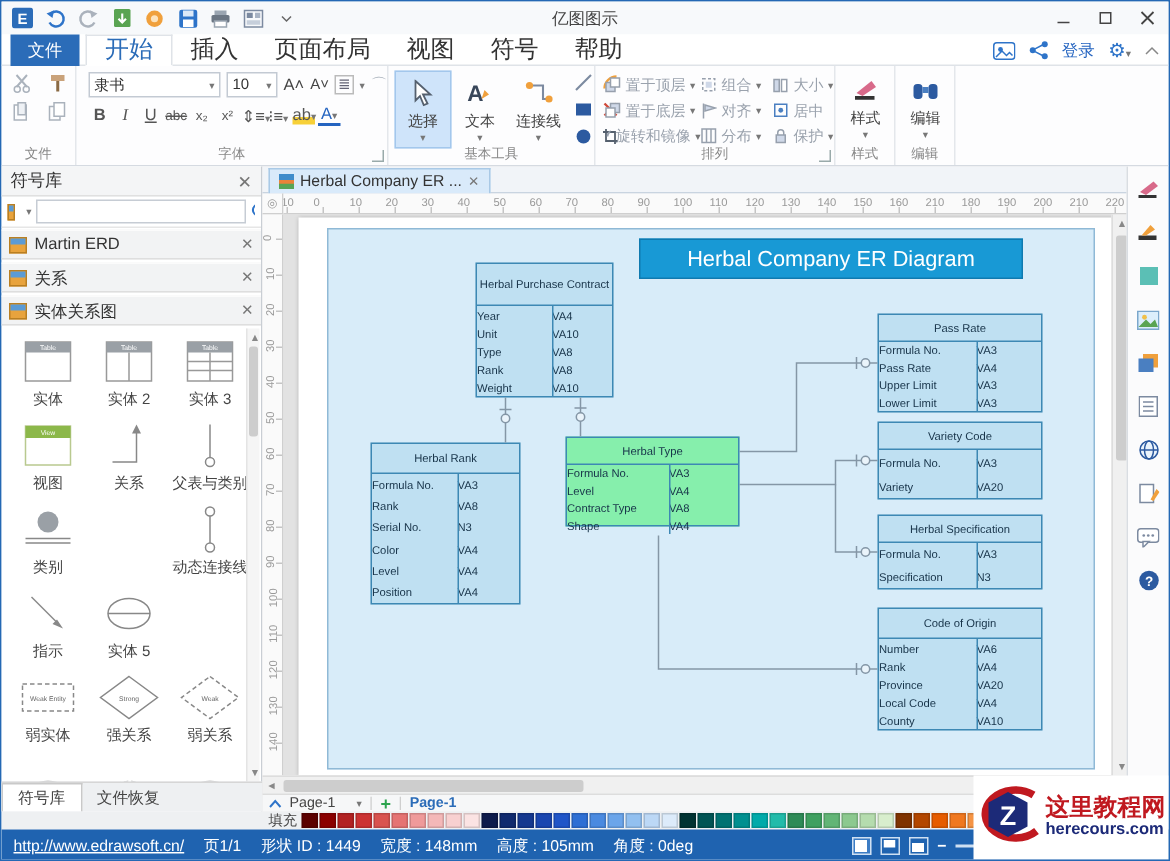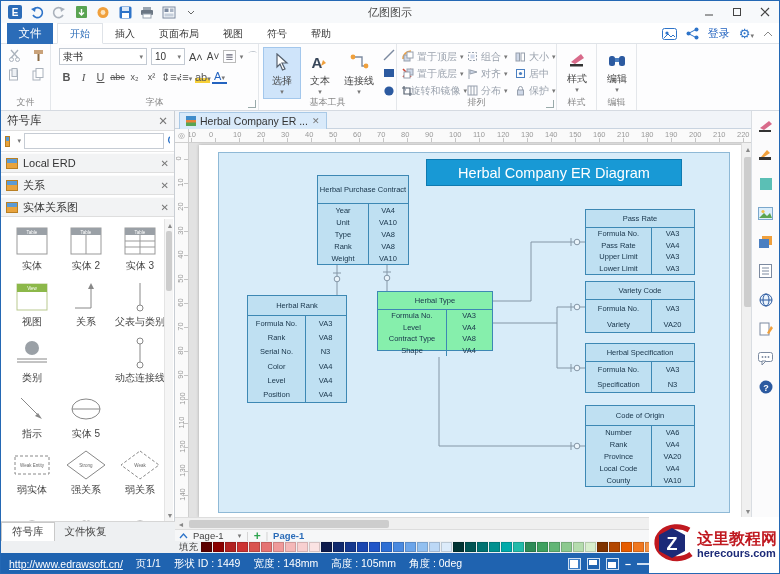--- a/index.html
+++ b/index.html
@@ -9,21 +9,21 @@
   #titlebar{position:absolute;left:0;top:0;width:100%;height:22px;background:#f7f9fb;display:flex;align-items:center;}
   .qat{display:flex;align-items:center;gap:6px;padding-left:6px;}
   .qat .qi{width:16px;height:16px;display:flex;align-items:center;justify-content:center;font-size:12px;}
   #apptitle{position:absolute;left:0;right:0;top:0;height:22px;display:flex;align-items:center;justify-content:center;font-size:11px;color:#444;pointer-events:none;}
   .winctrl{position:absolute;right:0;top:0;height:22px;display:flex;}
   .winbtn{width:28px;height:22px;display:flex;align-items:center;justify-content:center;}
   
   #menubar{position:absolute;left:0;top:22px;width:100%;height:21px;background:#fff;border-bottom:1px solid #dfe3e8;}
   #fileBtn{position:absolute;left:6px;top:0;width:46px;height:21px;background:#2b6cb8;color:#fff;font-size:11.5px;display:flex;align-items:center;justify-content:center;}
   #menuTabs{position:absolute;left:56px;top:0;height:21px;display:flex;}
-  .mtab{height:21px;padding:0 12px;display:flex;align-items:center;font-size:10px;color:#333;}
+  .mtab{height:21px;padding:0 12px;display:flex;align-items:center;font-size:16px;color:#333;}
   .mtab.active{background:#fff;border:1px solid #dfe3e8;border-bottom:1px solid #fff;color:#2b6cb8;}
   #menuRight{position:absolute;right:6px;top:0;height:21px;display:flex;align-items:center;gap:9px;font-size:11px;}
   
   #ribbon{position:absolute;left:0;top:43px;width:100%;height:67px;background:#fdfdfe;border-bottom:1px solid #d5dae1;}
   .rgroup{position:absolute;top:0;height:66px;border-right:1px solid #e4e7eb;}
   .glabel{position:absolute;left:0;right:0;bottom:1px;text-align:center;font-size:9px;color:#888;}
   .launcher{position:absolute;right:2px;bottom:2px;width:8px;height:8px;border-right:1px solid #9aa;border-bottom:1px solid #9aa;}
   .dis{color:#aab2bc;}
   .tgl{font-size:11px;color:#555;width:15px;text-align:center;}
   .combo{border:1px solid #c3cad3;background:#fff;font-size:10px;color:#333;display:flex;align-items:center;justify-content:space-between;padding:0 3px;height:17px;}
@@ -59,21 +59,21 @@
   .hnum{position:absolute;top:1px;font-size:7.5px;color:#999;}
   .vnum{position:absolute;left:1px;font-size:7.5px;color:#999;transform:rotate(-90deg);transform-origin:center;}
   .tick{position:absolute;background:#c4c4c4;}
   #viewport{position:absolute;left:14px;top:32px;width:552px;height:374px;background:#e2e2e2;overflow:hidden;}
   #page{position:absolute;left:10px;top:2px;width:545px;height:372px;background:#fff;box-shadow:0 0 3px rgba(0,0,0,.25);}
   #bluebg{position:absolute;left:19px;top:7px;width:512px;height:361px;background:#d8ecf9;border:1px solid #8fb9d6;}
   #banner{position:absolute;display:flex;align-items:center;justify-content:center;background:#1899d5;border:1px solid #0f7ab0;color:#fff;font-size:14.5px;}
   .ent{position:absolute;background:#bfe0f2;border:1px solid #3d88b4;font-size:7.5px;color:#173349;}
   .ent .ehead{display:flex;align-items:center;justify-content:center;text-align:center;border-bottom:1px solid #3d88b4;line-height:1.25;}
   .ent .ebody{position:relative;display:flex;}
-  .ecol{display:flex;flex-direction:column;justify-content:space-around;text-align:center;}
+  .ecol{display:flex;flex-direction:column;justify-content:space-around;}
   .ediv{position:absolute;top:0;bottom:0;width:1px;background:#3d88b4;}
   #connLayer{position:absolute;left:0;top:0;width:552px;height:374px;pointer-events:none;}
   #vscroll{position:absolute;right:0;top:32px;width:12px;bottom:24px;background:#f0f0f0;border-left:1px solid #ddd;}
   #hscroll{position:absolute;left:0;bottom:12px;right:12px;height:12px;background:#f0f0f0;border-top:1px solid #ddd;}
   .thumb{position:absolute;background:#cdcdcd;border-radius:2px;}
   .sarrow{position:absolute;font-size:7px;color:#888;width:12px;height:12px;display:flex;align-items:center;justify-content:center;}
   #pageBarC{position:absolute;left:0;bottom:0;width:100%;height:12px;background:#f6f7f8;border-top:1px solid #ddd;display:flex;align-items:center;gap:5px;font-size:9.5px;color:#444;padding:0 4px;}
   
   #rightBar{position:absolute;right:0;top:110px;width:28px;height:430px;background:#fbfbfc;border-left:1px solid #d9dde2;display:flex;flex-direction:column;align-items:center;padding-top:6px;gap:11px;}
   .rbi{width:18px;height:18px;display:flex;align-items:center;justify-content:center;}
@@ -430,21 +430,21 @@
       <span class="car">▾</span>
       <input style="">
       <svg width="12" height="12">
           <circle cx="5" cy="5" r="3.4" fill="none" stroke="#2e74c9" stroke-width="1.4"></circle>
           <line x1="7.6" y1="7.6" x2="11" y2="11" stroke="#2e74c9" stroke-width="1.6"></line>
         </svg>
     </div>
     <div id="lpSections">
         <div class="lsec" style="top: 42px;">
           <span class="booki"></span>
-          <span>Local ERD</span>
+          <span>Martin ERD</span>
           <span class="x">✕</span>
         </div>
         <div class="lsec" style="top: 64px;">
           <span class="booki"></span>
           <span>关系</span>
           <span class="x">✕</span>
         </div>
         <div class="lsec" style="top: 86px;">
           <span class="booki"></span>
           <span>实体关系图</span>

